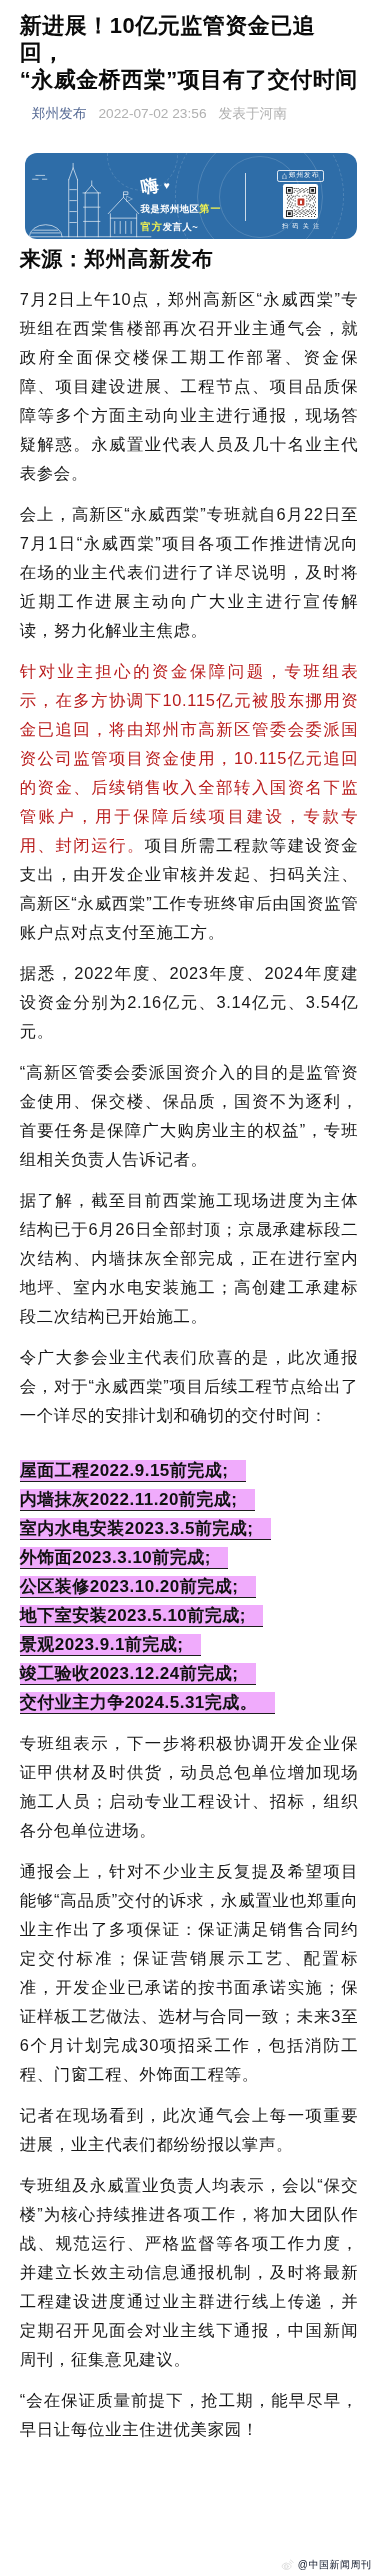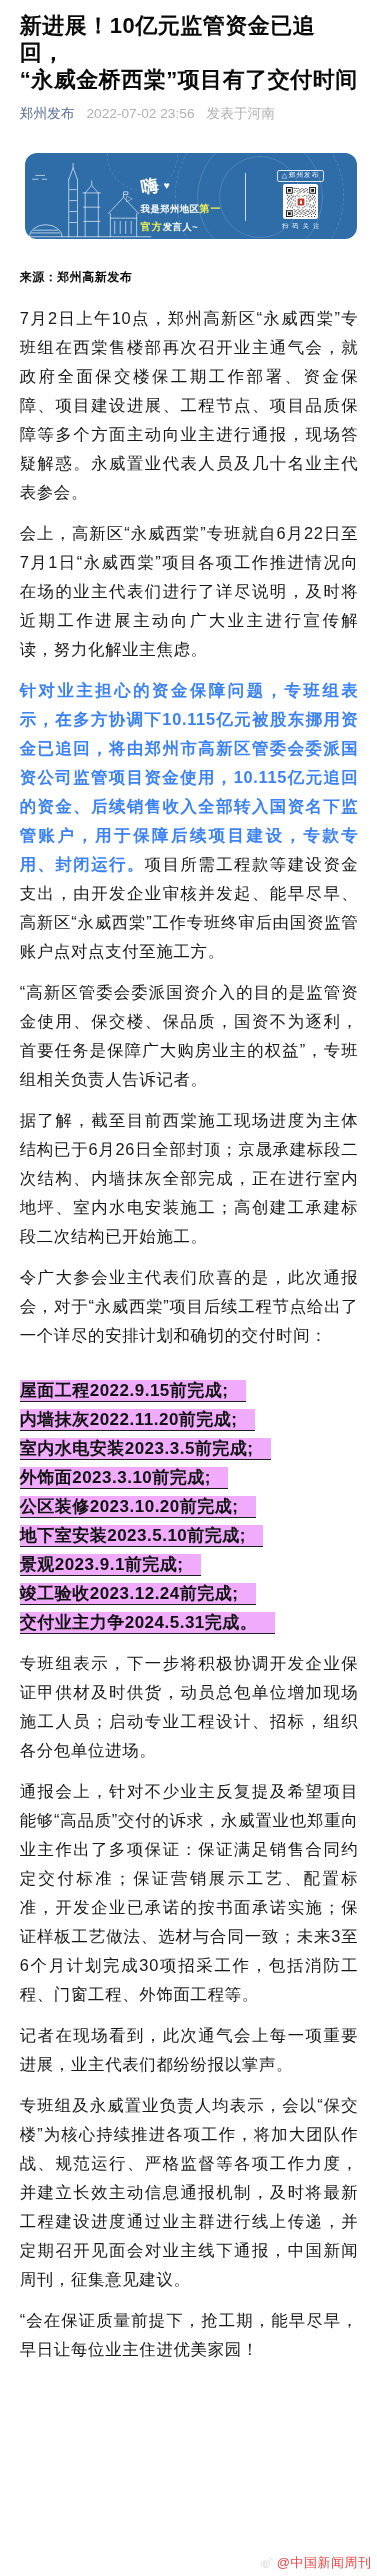--- a/index.html
+++ b/index.html
@@ -7,21 +7,21 @@
   body {
     width:377px; height:2576px; overflow:hidden; position:relative;
     font-family:"Liberation Sans","DejaVu Sans",sans-serif;
     color:#181818;
   }
   .page { position:relative; width:377px; height:2576px; padding:12px 18.6px 0 19.7px; overflow:hidden; }
 
   .title { font-size:22px; line-height:27px; font-weight:700; color:#0a0a0a; letter-spacing:0.5px; }
   .title span { display:block; }
 
-  .meta { margin-top:13px; font-size:13.7px; line-height:16.4px; white-space:nowrap; }
+  .meta { margin-top:13px; font-size:13.7px; line-height:16.4px; white-space:nowrap;margin-left:12px; }
   .meta .author { color:#576b95; margin-right:12px; }
   .meta .dt { color:#b1b1b1; margin-right:12px; }
   .meta .region { color:#b1b1b1; }
 
   
   .banner {
     position:relative; margin:31px 1.6px 0 4.9px; width:332px; height:86px;
     background:#2e6da8; border-radius:12px; overflow:hidden;
   }
   .ring { position:absolute; border:0.5px solid rgba(255,255,255,.16); border-radius:50%; }
@@ -38,31 +38,31 @@
   .sl-em { font-size:10px; color:#edef52; letter-spacing:1.1px; }
   .divider { position:absolute; left:220px; top:19.7px; width:0.5px; height:48px; background:rgba(255,255,255,.75); }
   .br-right { position:absolute; left:220px; top:16.4px; width:112px; text-align:center; color:#fff; }
   .logo-badge { display:inline-flex; align-items:center; gap:2.2px; border:0.5px solid rgba(255,255,255,.85);
     border-radius:2.2px; padding:0.5px 3.3px; font-size:6.6px; letter-spacing:1.1px; }
   .qr { width:35px; height:35px; margin:2.7px auto 0; background:#fff; border-radius:2.2px; padding:1.6px; }
   .qr svg { display:block; width:32px; height:32px; }
   .qr-caption { margin-top:2.7px; font-size:6px; letter-spacing:4.4px; text-indent:4.4px; }
 
   
-  .source { margin-top:24px; font-size:12px; line-height:29px; font-weight:700; color:#0c0c0c; letter-spacing:0.5px; }
+  .source { margin-top:5px; font-size:21px; line-height:29px; font-weight:700; color:#0c0c0c; letter-spacing:0.5px; }
   .para { margin-top:12px; font-size:16.4px; line-height:29px; color:#181818; letter-spacing:0.7px; text-align:justify; }
-  .para b { font-weight:700; color:#3b82f6; }
+  .para b { font-weight:400; color:#b91c1c; }
   .milestones { margin-top:26px; }
   .ms-line { line-height:29px; font-size:17px; }
   .hl {
     font-weight:700; color:#111; letter-spacing:0.5px;
     background:#f0abfc; border-bottom:1.6px solid #1c1c1c; padding:1.1px 0 0.5px;
   }
   .watermark { position:absolute; right:5.5px; bottom:4.4px; display:flex; align-items:center; gap:3.3px;
-    color:#ef4444; font-size:13px; letter-spacing:0.5px; }
+    color:#0f172a; font-size:10px; letter-spacing:0.5px; }
 </style>
 </head>
 <body>
 
 <div class="page">
 
   <h1 class="title">
     <span>新进展！10亿元监管资金已追回，</span>
     <span>“永威金桥西棠”项目有了交付时间</span>
   </h1>
@@ -127,21 +127,22 @@
         </svg>
       </div>
       <div class="qr-caption">扫码关注</div>
     </div>
   </div>
 
   <p class="source">来源：郑州高新发布</p>
 
   <p class="para">7月2日上午10点，郑州高新区“永威西棠”专班组在西棠售楼部再次召开业主通气会，就政府全面保交楼保工期工作部署、资金保障、项目建设进展、工程节点、项目品质保障等多个方面主动向业主进行通报，现场答疑解惑。永威置业代表人员及几十名业主代表参会。</p>
   <p class="para">会上，高新区“永威西棠”专班就自6月22日至7月1日“永威西棠”项目各项工作推进情况向在场的业主代表们进行了详尽说明，及时将近期工作进展主动向广大业主进行宣传解读，努力化解业主焦虑。</p>
-  <p class="para"><b>针对业主担心的资金保障问题，专班组表示，在多方协调下10.115亿元被股东挪用资金已追回，将由郑州市高新区管委会委派国资公司监管项目资金使用，10.115亿元追回的资金、后续销售收入全部转入国资名下监管账户，用于保障后续项目建设，专款专用、封闭运行。</b><span>项目所需工程款等建设资金支出，由开发企业审核并发起、能早尽早、高新区“永威西棠”工作专班终审后由国资监管账户点对点支付至施工方。</span></p>
+  <p class="para"><b>针对业主担心的资金保障问题，专班组表示，在多方协调下10.115亿元被股东挪用资金已追回，将由郑州市高新区管委会委派国资公司监管项目资金使用，10.115亿元追回的资金、后续销售收入全部转入国资名下监管账户，用于保障后续项目建设，专款专用、封闭运行。</b><span>项目所需工程款等建设资金支出，由开发企业审核并发起、扫码关注、高新区“永威西棠”工作专班终审后由国资监管账户点对点支付至施工方。</span></p>
+  <p class="para">据悉，2022年度、2023年度、2024年度建设资金分别为2.16亿元、3.14亿元、3.54亿元。</p>
   <p class="para">“高新区管委会委派国资介入的目的是监管资金使用、保交楼、保品质，国资不为逐利，首要任务是保障广大购房业主的权益”，专班组相关负责人告诉记者。</p>
   <p class="para">据了解，截至目前西棠施工现场进度为主体结构已于6月26日全部封顶；京晟承建标段二次结构、内墙抹灰全部完成，正在进行室内地坪、室内水电安装施工；高创建工承建标段二次结构已开始施工。</p>
   <p class="para">令广大参会业主代表们欣喜的是，此次通报会，对于“永威西棠”项目后续工程节点给出了一个详尽的安排计划和确切的交付时间：</p>
 
   <div class="milestones">
     <div class="ms-line"><span class="hl">屋面工程2022.9.15前完成;　</span></div>
     <div class="ms-line"><span class="hl">内墙抹灰2022.11.20前完成;　</span></div>
     <div class="ms-line"><span class="hl">室内水电安装2023.3.5前完成;　</span></div>
     <div class="ms-line"><span class="hl">外饰面2023.3.10前完成;　</span></div>
     <div class="ms-line"><span class="hl">公区装修2023.10.20前完成;　</span></div>

